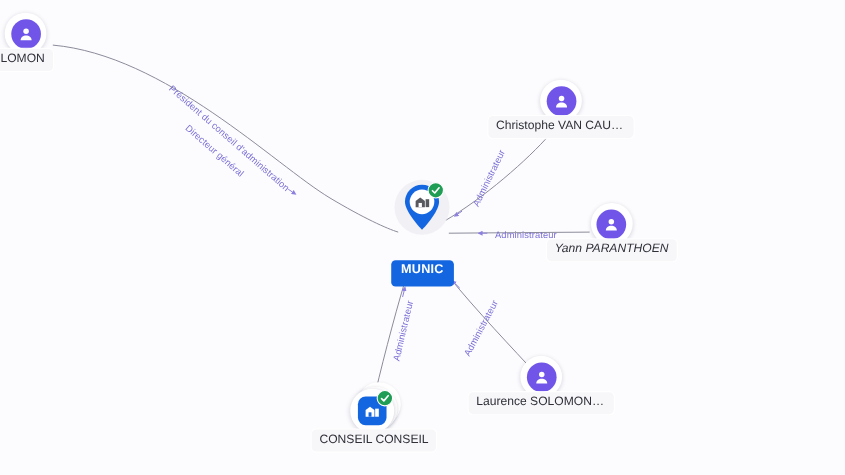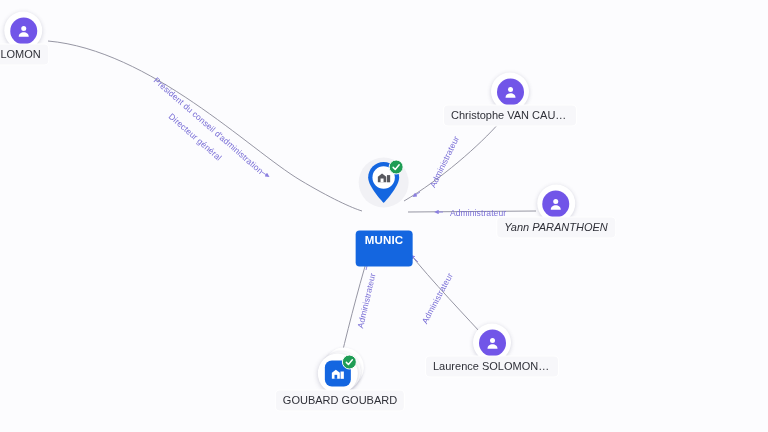--- a/index.html
+++ b/index.html
@@ -135,21 +135,21 @@
     text-overflow: ellipsis;
     box-shadow: 0 0 0 1px rgba(255,255,255,0.9);
     z-index: 4;
   }
   .node-label.brand {
     background: #1466e0;
     color: #ffffff;
     font-weight: bold;
     font-size: 11.5px;
     letter-spacing: .2px;
-    padding: 3px 9px 20px 9px;
+    padding: 3px 9px 8px 9px;
     border-radius: 4px;
     box-shadow: none;
     margin-top: 23px;
   }
 
   
   .node.offscreen-left { align-items: flex-start; }
   .node.offscreen-left .node-label {
     margin-left: -42px;
     border-radius: 0 4px 4px 0;
@@ -290,16 +290,16 @@
             <rect x="7" y="14" width="4" height="6" fill="#1466e0"></rect>
           </svg>
         </div>
         <div class="verified" style="right:1px; top:1px;">
           <svg width="9" height="9" viewBox="0 0 24 24" fill="none" stroke="#ffffff" stroke-width="4" stroke-linecap="round" stroke-linejoin="round">
             <polyline points="4,13 9.5,18.5 20,6"></polyline>
           </svg>
         </div>
       </div>
     </div>
-    <div class="node-label">GOUBARD GOUBARD</div>
+    <div class="node-label">CONSEIL CONSEIL</div>
   </div>
 
 </div>
 
 </body></html>

